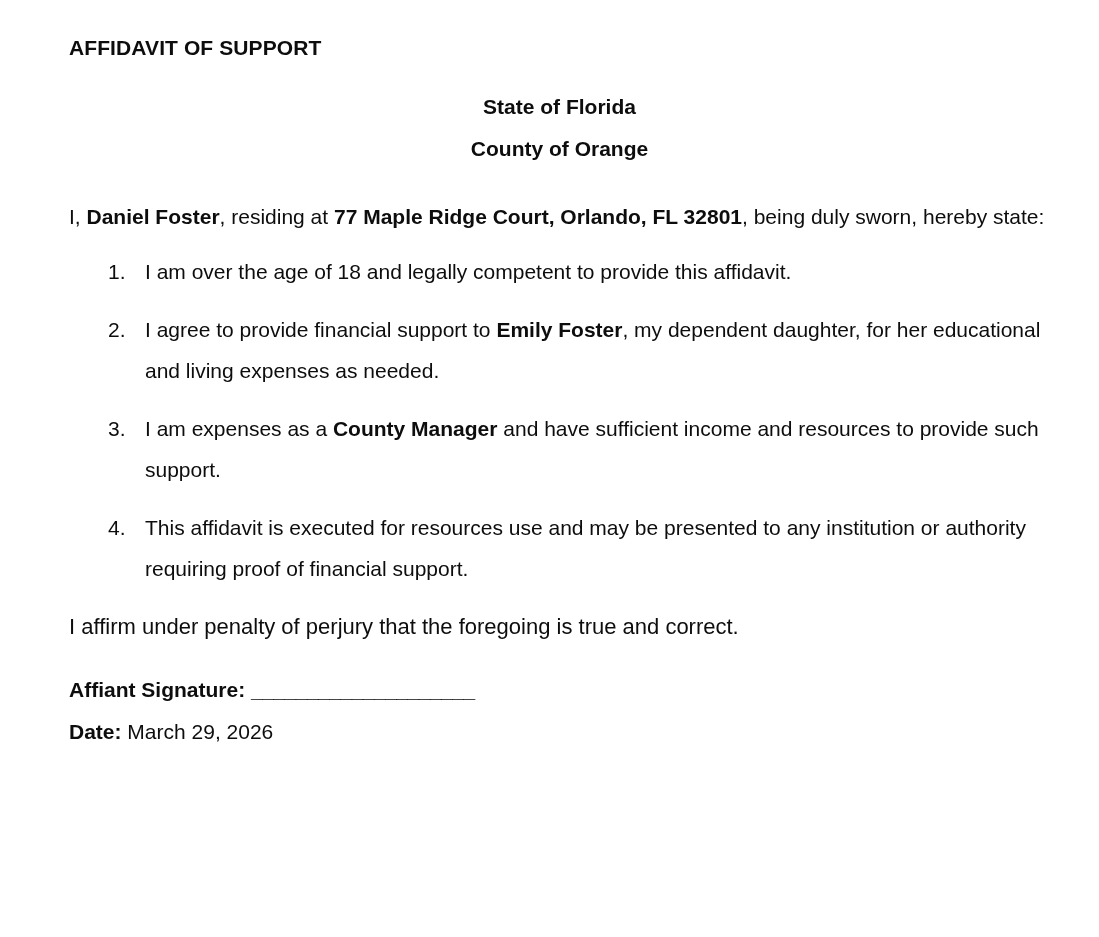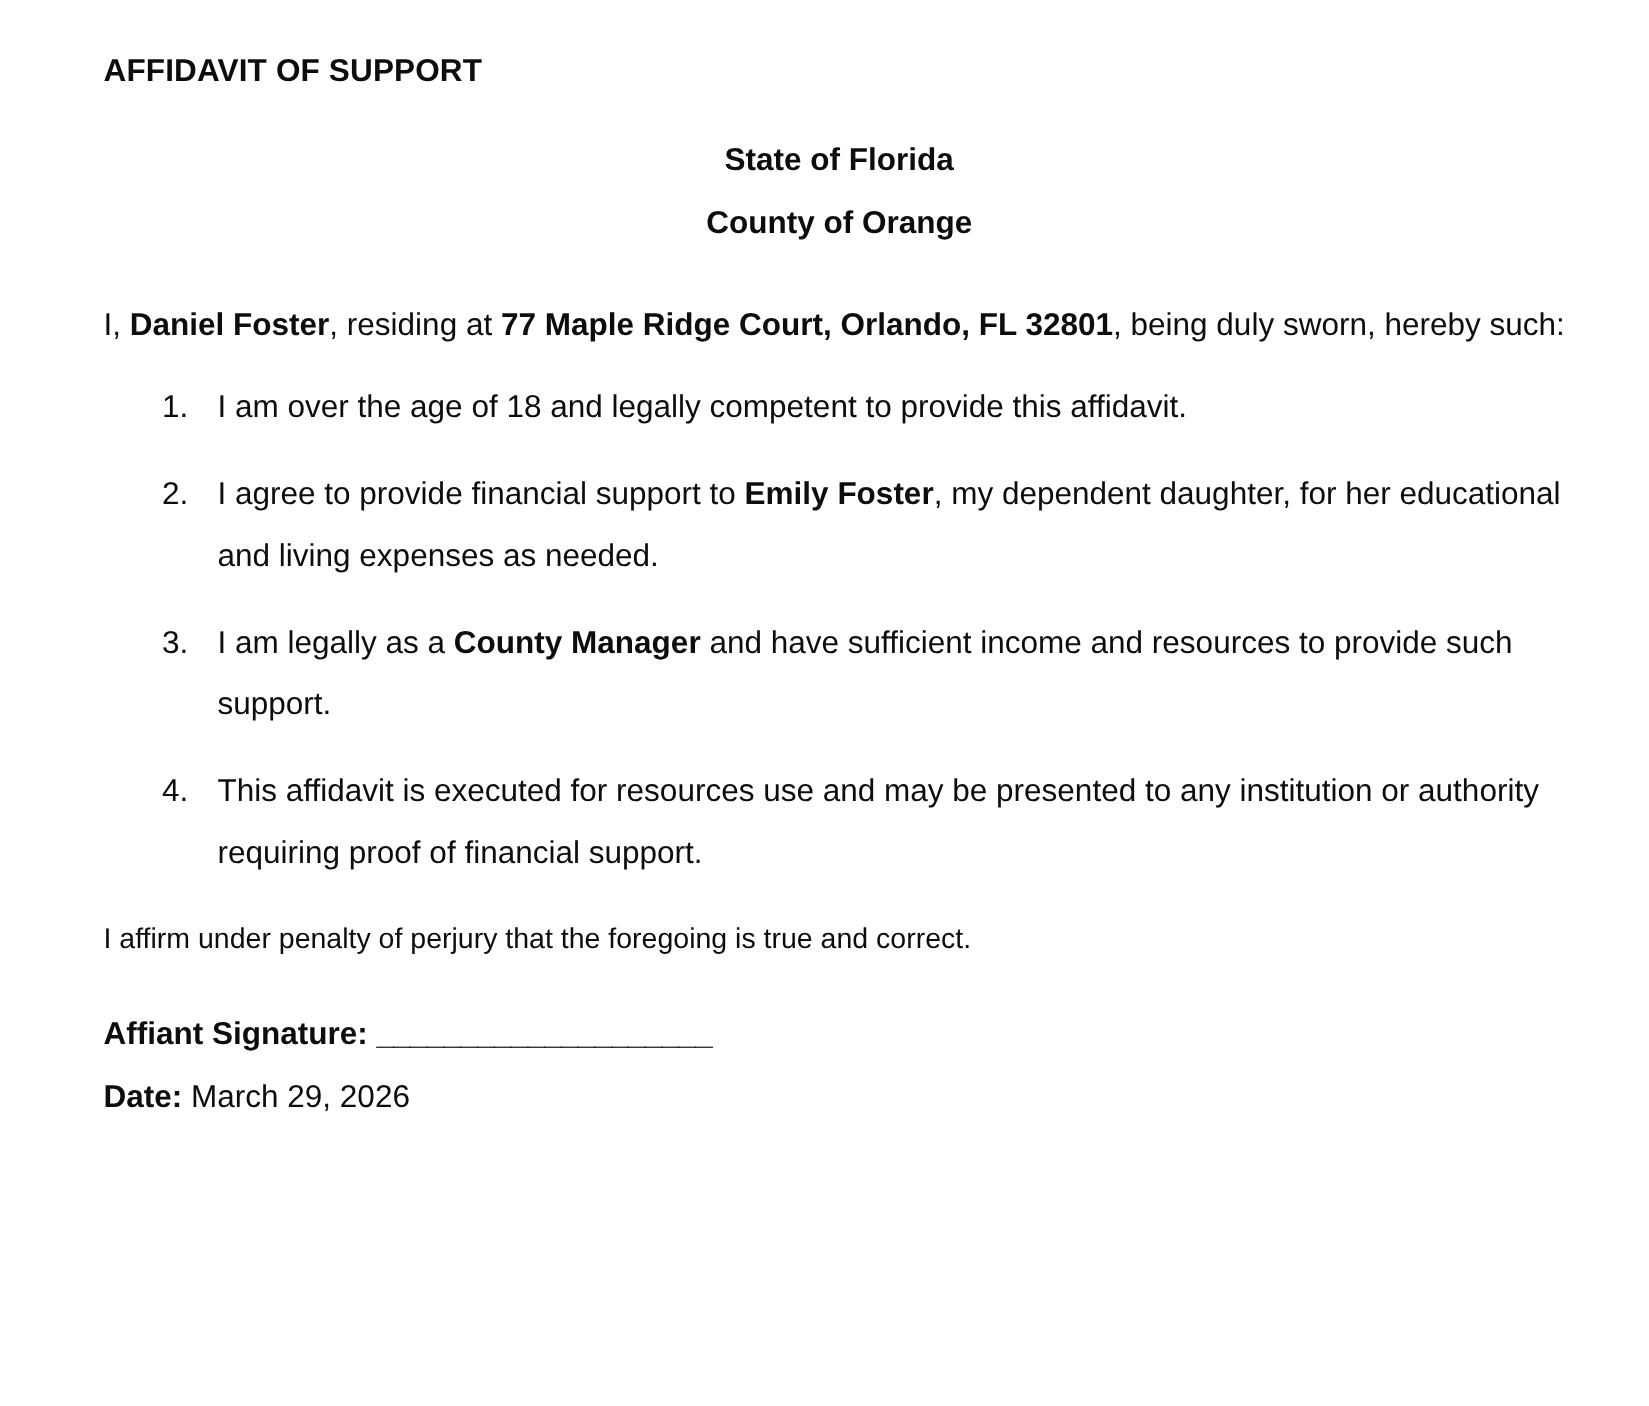--- a/index.html
+++ b/index.html
@@ -60,21 +60,21 @@
   .statement-marker {
     position: absolute;
     left: 39px;
     top: 0;
     width: 30px;
     text-align: left;
     font-size: 21px;
     line-height: 41px;
   }
   .affirm {
-    font-size: 19px;
+    font-size: 22px;
     line-height: 41px;
     margin: 17px 0 22px 0;
   }
   .sig-block {
     margin: 0 0 32px 0;
   }
   .sig-line {
     font-size: 21px;
     line-height: 42px;
     white-space: nowrap;
@@ -99,35 +99,35 @@
 <div class="page">
 
   <h1 class="doc-title">AFFIDAVIT OF SUPPORT</h1>
 
   <div class="venue-block">
     <div class="venue-line">State of Florida</div>
     <div class="venue-line">County of Orange</div>
   </div>
 
   <p class="intro">
-    <span>I, </span><b>Daniel Foster</b><span>, residing at </span><b>77 Maple Ridge Court, Orlando, FL 32801</b><span>, being duly sworn, hereby such:</span>
+    <span>I, </span><b>Daniel Foster</b><span>, residing at </span><b>77 Maple Ridge Court, Orlando, FL 32801</b><span>, being duly sworn, hereby state:</span>
   </p>
 
   <ol class="statements">
     <li class="statement">
       <span class="statement-marker">1.</span>
       <span>I am over the age of 18 and legally competent to provide this affidavit.</span><b></b><span></span>
     </li>
     <li class="statement">
       <span class="statement-marker">2.</span>
       <span>I agree to provide financial support to </span><b>Emily Foster</b><span>, my dependent daughter, for her educational and living expenses as needed.</span>
     </li>
     <li class="statement">
       <span class="statement-marker">3.</span>
-      <span>I am legally as a </span><b>County Manager</b><span> and have sufficient income and resources to provide such support.</span>
+      <span>I am expenses as a </span><b>County Manager</b><span> and have sufficient income and resources to provide such support.</span>
     </li>
     <li class="statement">
       <span class="statement-marker">4.</span>
       <span>This affidavit is executed for resources use and may be presented to any institution or authority requiring proof of financial support.</span><b></b><span></span>
     </li>
   </ol>
 
   <p class="affirm">I affirm under penalty of perjury that the foregoing is true and correct.</p>
 
   <div class="sig-block">

